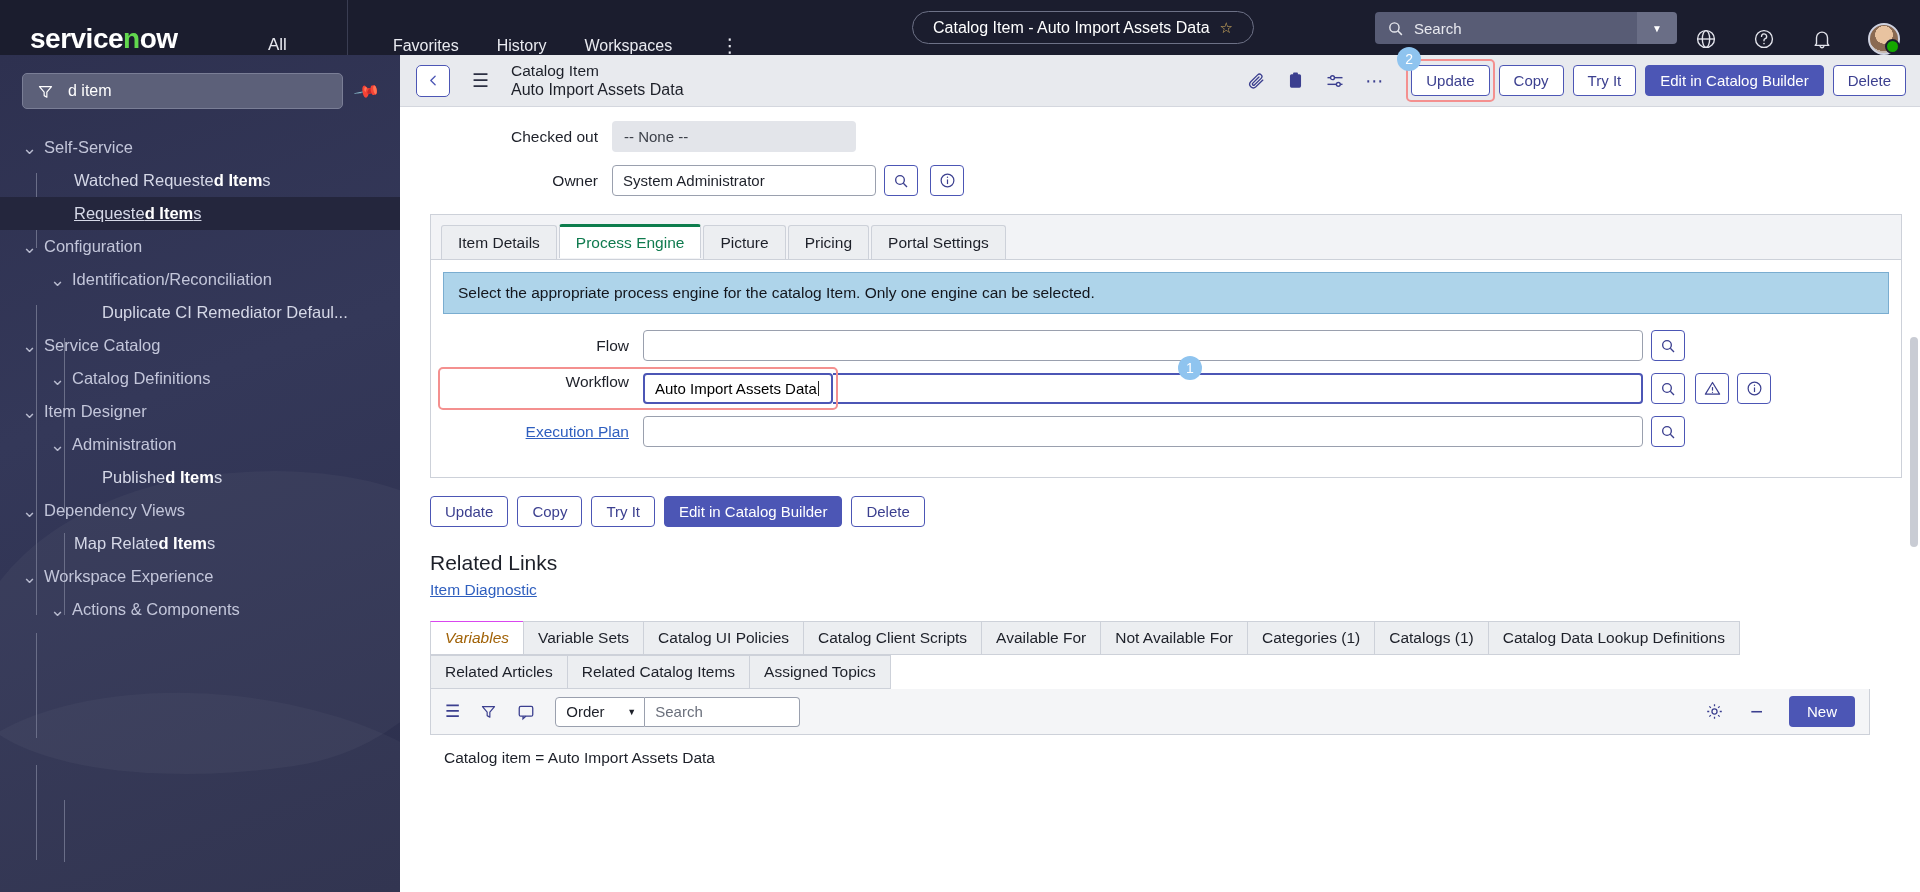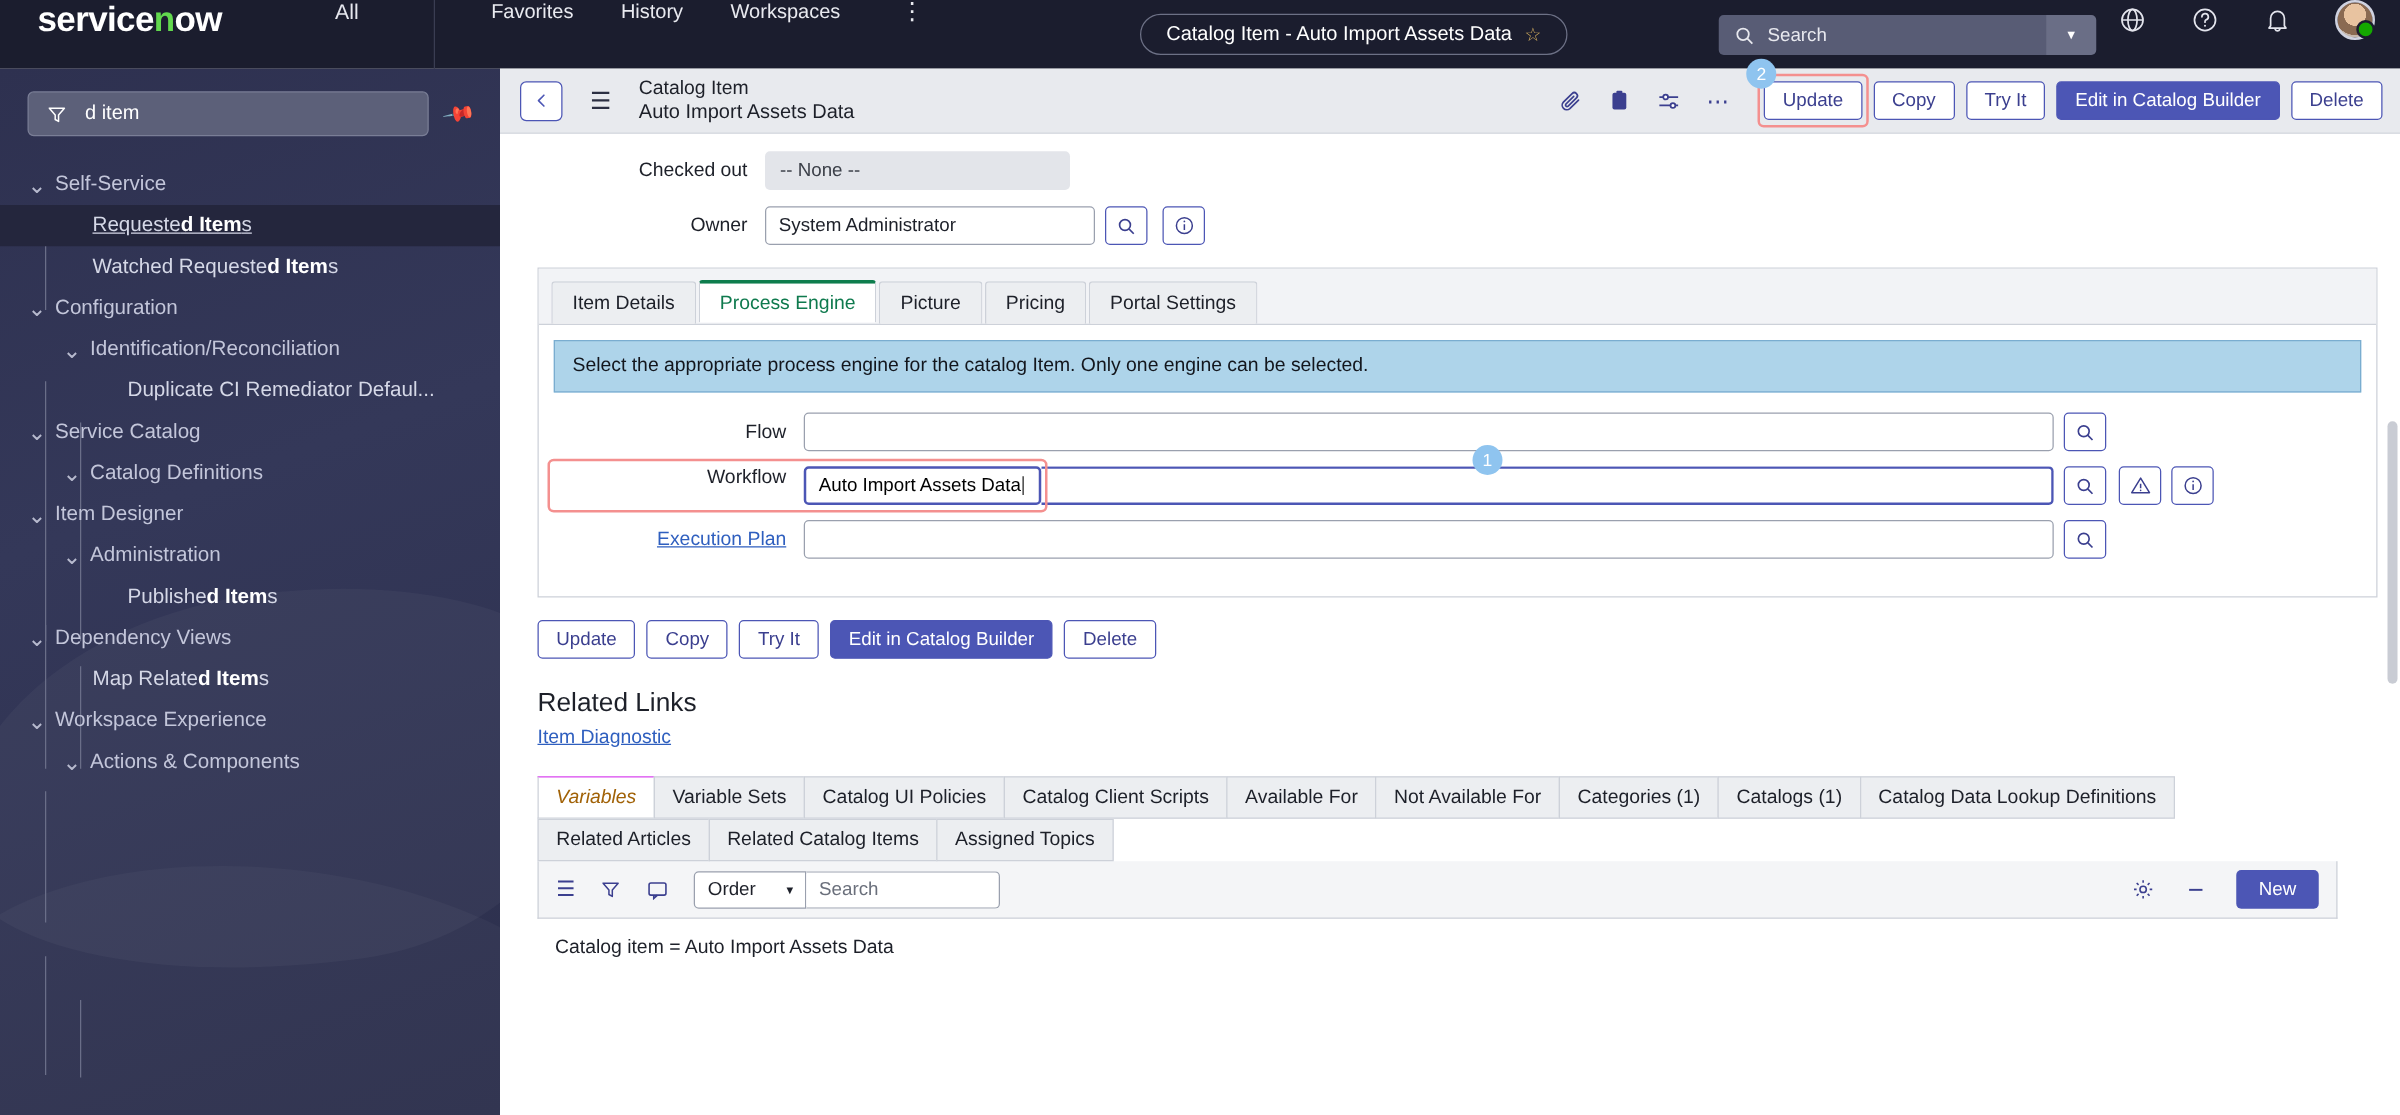--- a/index.html
+++ b/index.html
@@ -7,21 +7,21 @@
     width: 1920px; height: 892px;
     font-family: "Liberation Sans", sans-serif;
     overflow: hidden;
     background: #fff;
   }
   body { display: flex; flex-direction: column; }
 
   
   .topnav {
     height: 55px; background: #1b1d2e; flex: 0 0 55px;
-    display: flex; align-items: flex-start; color: #fff; position: relative;
+    display: flex; align-items: flex-end; color: #fff; position: relative;
   }
   .brand-zone { width: 220px; display:flex; align-items:center; padding-left: 30px; }
   .logo { font-size: 28px; font-weight: 700; letter-spacing: -0.5px; color: #fff; }
   .logo .o { color: #62d84e; }
   .all-btn { margin-left: 48px; font-size: 17px; color: #e6e7ee; }
   .nav-divider { width: 1px; height: 55px; background: #3a3d52; margin-left: 60px; }
   .nav-links { display: flex; align-items: center; gap: 38px; margin-left: 45px; font-size: 16px; color: #e9eaf0;}
   .kebab { font-size: 19px; letter-spacing: 1px; margin-left: 10px; line-height: 1;}
   .record-pill {
     position: absolute; left: 912px; top: 11px; height: 33px;
@@ -278,27 +278,27 @@
         </span>
         <span>d item</span>
       </div>
       <span class="pin">📌</span>
     </div>
     <div class="nav-tree" id="nav-tree">
         <div class="tnode lvl0">
           <span class="chev" style="font-size: 18px;">⌄</span>
           <span class="lbl">Self-Service</span>
         </div>
+        <div class="tnode lvl2 leaf">
+          <span class="chev"></span>
+          <span class="lbl">Watched Requeste<span class="hit">d Item</span>s</span>
+        </div>
         <div class="tnode lvl2 leaf active">
           <span class="chev"></span>
           <span class="lbl">Requeste<span class="hit">d Item</span>s</span>
-        </div>
-        <div class="tnode lvl2 leaf">
-          <span class="chev"></span>
-          <span class="lbl">Watched Requeste<span class="hit">d Item</span>s</span>
         </div>
         <div class="tnode lvl0">
           <span class="chev" style="font-size: 18px;">⌄</span>
           <span class="lbl">Configuration</span>
         </div>
         <div class="tnode lvl1">
           <span class="chev" style="font-size: 18px;">⌄</span>
           <span class="lbl">Identification/Reconciliation</span>
         </div>
         <div class="tnode lvl3 leaf">

